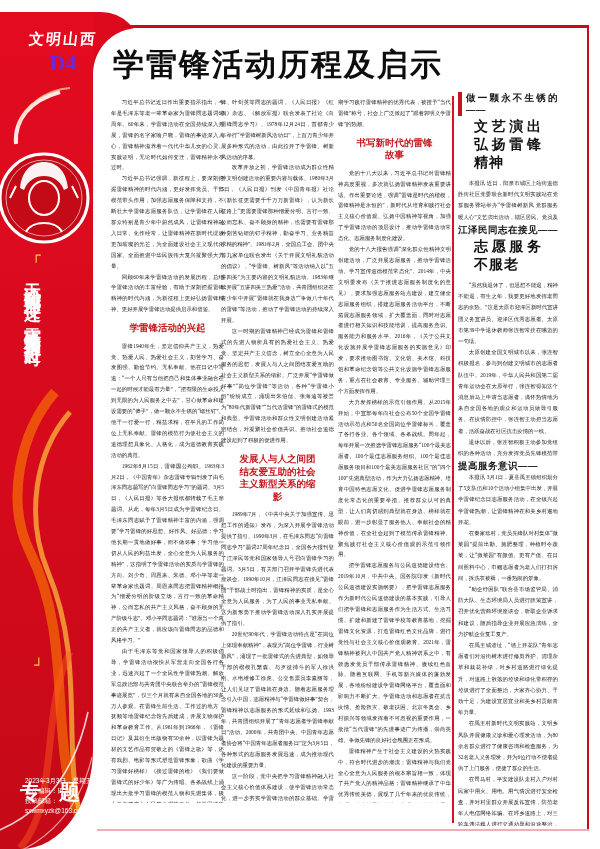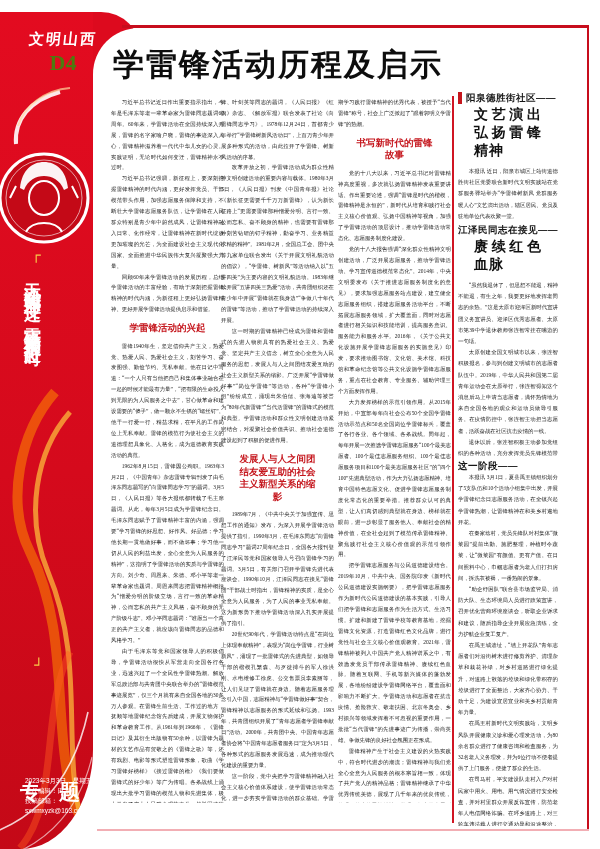--- a/index.html
+++ b/index.html
@@ -14,21 +14,21 @@
   .card{position:absolute;left:93px;top:28px;width:507px;height:821px;
         background:#fff;border-radius:46px 0 0 0;}
   .strip-top{position:absolute;left:122px;top:25px;width:467px;height:3px;background:#c70d1c;}
   .line-right{position:absolute;left:587px;top:25px;width:2px;height:806px;background:#c70d1c;}
   .line-bottom{position:absolute;left:97px;top:829px;width:492px;height:2px;background:#f2aeb4;}
   .divider{position:absolute;left:452px;top:96px;width:2px;height:727px;background:#d01523;}
   
   .brand{position:absolute;left:24px;top:30px;width:78px;color:#fff;font-size:15px;
          font-weight:800;letter-spacing:2px;transform:skewX(-6deg);
          font-family:"Liberation Serif",serif;text-align:center;}
-  .pageno{position:absolute;left:34px;top:50px;width:58px;color:#4d7c0f;font-size:22px;
+  .pageno{position:absolute;left:34px;top:50px;width:58px;color:#6d28d9;font-size:22px;
           font-weight:800;text-align:center;font-family:"Liberation Serif",serif;}
   .emblem{position:absolute;left:0;top:86px;}
   .quote-mark{position:absolute;color:#f7c948;font-size:15px;font-weight:800;}
   .qm-open{left:27px;top:253px;}
   .qm-close{left:33px;top:650px;}
   .vquote{position:absolute;left:17px;top:270px;height:386px;color:#fff;
           writing-mode:vertical-rl;text-orientation:upright;font-size:17px;
           font-weight:700;letter-spacing:3px;line-height:30px;
           font-family:"Liberation Serif",serif;}
   .topic{position:absolute;left:20px;top:742px;width:66px;color:#fff;font-size:21px;
@@ -124,33 +124,33 @@
     <p class="cont">期学习践行雷锋精神的优秀代表，被授予“当代雷锋”称号，社会上广泛掀起了“跟着郭明义学雷锋”的热潮。</p>
     <div class="sec">书写新时代的雷锋故事</div>
     <p>党的十八大以来，习近平总书记对雷锋精神高度重视，多次就弘扬雷锋精神发表重要讲话、作出重要论述，强调“雷锋是时代的楷模，雷锋精神是永恒的”，新时代从培育和践行社会主义核心价值观、弘扬中国精神等视角，加强了学雷锋活动的顶层设计，推动学雷锋活动常态化、志愿服务制度化建设。</p>
     <p>党的十八大报告强调“深化群众性精神文明创建活动，广泛开展志愿服务，推动学雷锋活动、学习宣传道德模范常态化”。2014年，中央文明委发布《关于推进志愿服务制度化的意见》，要求加强志愿服务站点建设，建立健全志愿服务组织，搭建志愿服务活动平台，不断拓展志愿服务领域，扩大覆盖面，同时对志愿者进行相关知识和技能培训，提高服务意识、服务能力和服务水平。2016年，《关于公共文化设施开展学雷锋志愿服务的实施意见》印发，要求推动图书馆、文化馆、美术馆、科技馆和革命纪念馆等公共文化设施学雷锋志愿服务，重点在社会教育、专业服务、辅助管理三个方面发挥作用。</p>
     <p>大力发挥榜样的示范引领作用。从2015年开始，中宣部每年向社会公布50个全国学雷锋活动示范点和50名全国岗位学雷锋标兵，覆盖了各行各业、各个领域、各条战线。同年起，每年开展一次推选学雷锋志愿服务“100个最美志愿者、100个最佳志愿服务组织、100个最佳志愿服务项目和100个最美志愿服务社区”的“四个100”先进典型活动，作为大力弘扬志愿精神、培育中国特色志愿文化、促进学雷锋志愿服务制度化常态化的重要举措。推荐群众认可的典型，让人们真切感到典型就在身边、榜样就在眼前，进一步彰显了服务他人、奉献社会的精神价值，在全社会起到了模范传承雷锋精神、聚焦践行社会主义核心价值观的示范引领作用。</p>
     <p>把学雷锋志愿服务与公民道德建设结合。2019年10月，中共中央、国务院印发《新时代公民道德建设实施纲要》，把学雷锋志愿服务作为新时代公民道德建设的基本实践，引导人们把学雷锋和志愿服务作为生活方式、生活习惯。扩建和新建了雷锋学校等教育基地，挖掘雷锋文化资源，打造雷锋红色文化品牌，进行党性与社会主义核心价值观教育。2021年，雷锋精神被列入中国共产党人精神谱系之中，有效激发党员干部传承雷锋精神、赓续红色血脉。随着互联网、手机等新兴媒体的蓬勃发展，各地纷纷建设学雷锋网络平台，覆盖面和影响力不断扩大。学雷锋活动和志愿者在抗击疫情、抢险救灾、敬老扶困、北京冬奥会、乡村振兴等领域发挥着不可忽视的重要作用，一批批“当代雷锋”的先进事迹广为传播，崇尚英雄、争做先锋的良好社会氛围正在形成。</p>
     <p>雷锋精神产生于社会主义建设的火热实践中，符合时代进步的潮流；雷锋精神与我们党全心全意为人民服务的根本宗旨相一致，体现了共产党人的精神品格；雷锋精神继承了中华优秀传统美德，展现了几千年来的优良传统，体现了伟大的民族精神。纵观60年来的发展历程，学雷锋活动蓬勃开展、持续深入，雷锋精神赓续传承、历久弥新，根本就在于能够紧跟时代需要，解决时代问题，促进时代发展，是引领文明道德风尚、促进社会发展进步的重要精神力量和传播弘扬道德理念、提升公民道德水平的重要载体。历史告诉我们，无论时代如何变迁，雷锋精神永不过时。</p>
   </div>
 
 <div class="sart a1">
-  <div class="kick bar">阳泉德胜街社区——</div>
+  <div class="kick bar">做一颗永不生锈的——</div>
   <div class="stitle">文艺演出弘扬雷锋精神</div>
 <p>本报讯 近日，阳泉市城区上站街道德胜街社区党委联合新时代文明实践站在党群服务驿站举办“学雷锋树新风 党群服务暖人心”文艺演出活动，辖区居民、党员及驻地单位代表欢聚一堂。</p>
     <p>德胜街社区“喜洋洋”文艺队志愿者们表演了合唱《我和我的祖国》、男声小合唱《我爱祖国的蓝天》、女子乐队的葫芦丝《红梅赞》等精彩节目，演出现场热情高涨，社区广大党员群众深受鼓舞，坚定跟党走的决心，发扬学习雷锋精神、志愿精神服务社区，争做新时代文明实践的领跑者。</p>
   </div>
 <div class="sart a2">
   <div class="kick">江泽民同志在接见——</div>
-  <div class="stitle">赓续红色血脉</div>
+  <div class="stitle">志愿服务不服老</div>
 <p>“虽然我退休了，但思想不能退，精神不能退，有生之年，我要更好地发挥老同志的余热。”这是太原市迎泽区新时代宣讲团义务宣讲员、迎泽区优秀志愿者、太原市第39中学退休教师张连智常挂在嘴边的一句话。</p>
     <p>太原创建全国文明城市以来，张连智积极报名，参与到创建文明城市的志愿者队伍中。2019年，中华人民共和国第二届青年运动会在太原举行，张连智得知这个消息后马上申请当志愿者，满怀热情地为来自全国各地的观众和运动员做导引服务。在疫情防控中，张连智主动担当志愿者，活跃奋战在社区抗击疫情的一线。</p>
     <p>退休以后，张连智积极主动参加党组织的各种活动，充分发挥党员先锋模范带头作用，主动被邀请宣讲50余次。他的宣讲主题鲜明、观点新颖、内容丰富、形式创新、深入浅出、满满的正能量，深受与会听众的一致好评。</p>
   </div>
 <div class="sart a3">
-  <div class="kick">这一阶段——</div>
+  <div class="kick">提高服务意识——</div>
 <p>本报讯 3月1日，夏县禹王镇组织划分了5支队伍和10个活动小组集中出发，开展学雷锋纪念日志愿服务活动，在全镇兴起学雷锋热潮，让雷锋精神在和美乡村遍地开花。</p>
     <p>在秦家埝村，党员先锋队对村集体“微菜园”提前出勤、施肥整理，种植时令蔬菜，让“微菜园”有颜值、更有产值。在日间照料中心，巾帼志愿者为老人们打扫房间，拆洗衣被褥，一番热闹的景象。</p>
     <p>“助企纾困队”联合县市场监管局、消防大队、生态环境局人员进行政策宣讲，召开优化营商环境座谈会，听取企业诉求和建议，随后指导企业开展应急演练，全力护航企业复工复产。</p>
     <p>在禹王城遗址，“墙上开花队”青年志愿者们对沿街树木进行修剪养护、清理杂草和栽花补绿，对乡村道路进行绿化提升，对道路上散落的垃圾和绿化带积存的垃圾进行了全面整治，大家齐心协力、干劲十足，为建设宜居宜业和美乡村贡献青年力量。</p>
     <p>在禹王村新时代文明实践站，文明乡风队开展健康义诊和爱心理发活动，为80余名群众进行了健康咨询和检查服务，为32名老人义务理发，并为6位行动不便者提供了上门服务，便捷了群众的生活。</p>
     <p>在司马村，平安建设队走村入户对村民家中用火、用电、用气情况进行安全检查，并对村里群众开展反诈宣传，防范老年人电信网络诈骗。在环乡道路上，对三轮车违法载人进行交通劝导和沿途整治，提醒驾驶人员要遵规守法、文明出行。</p>
   </div>
 
 </body></html>

